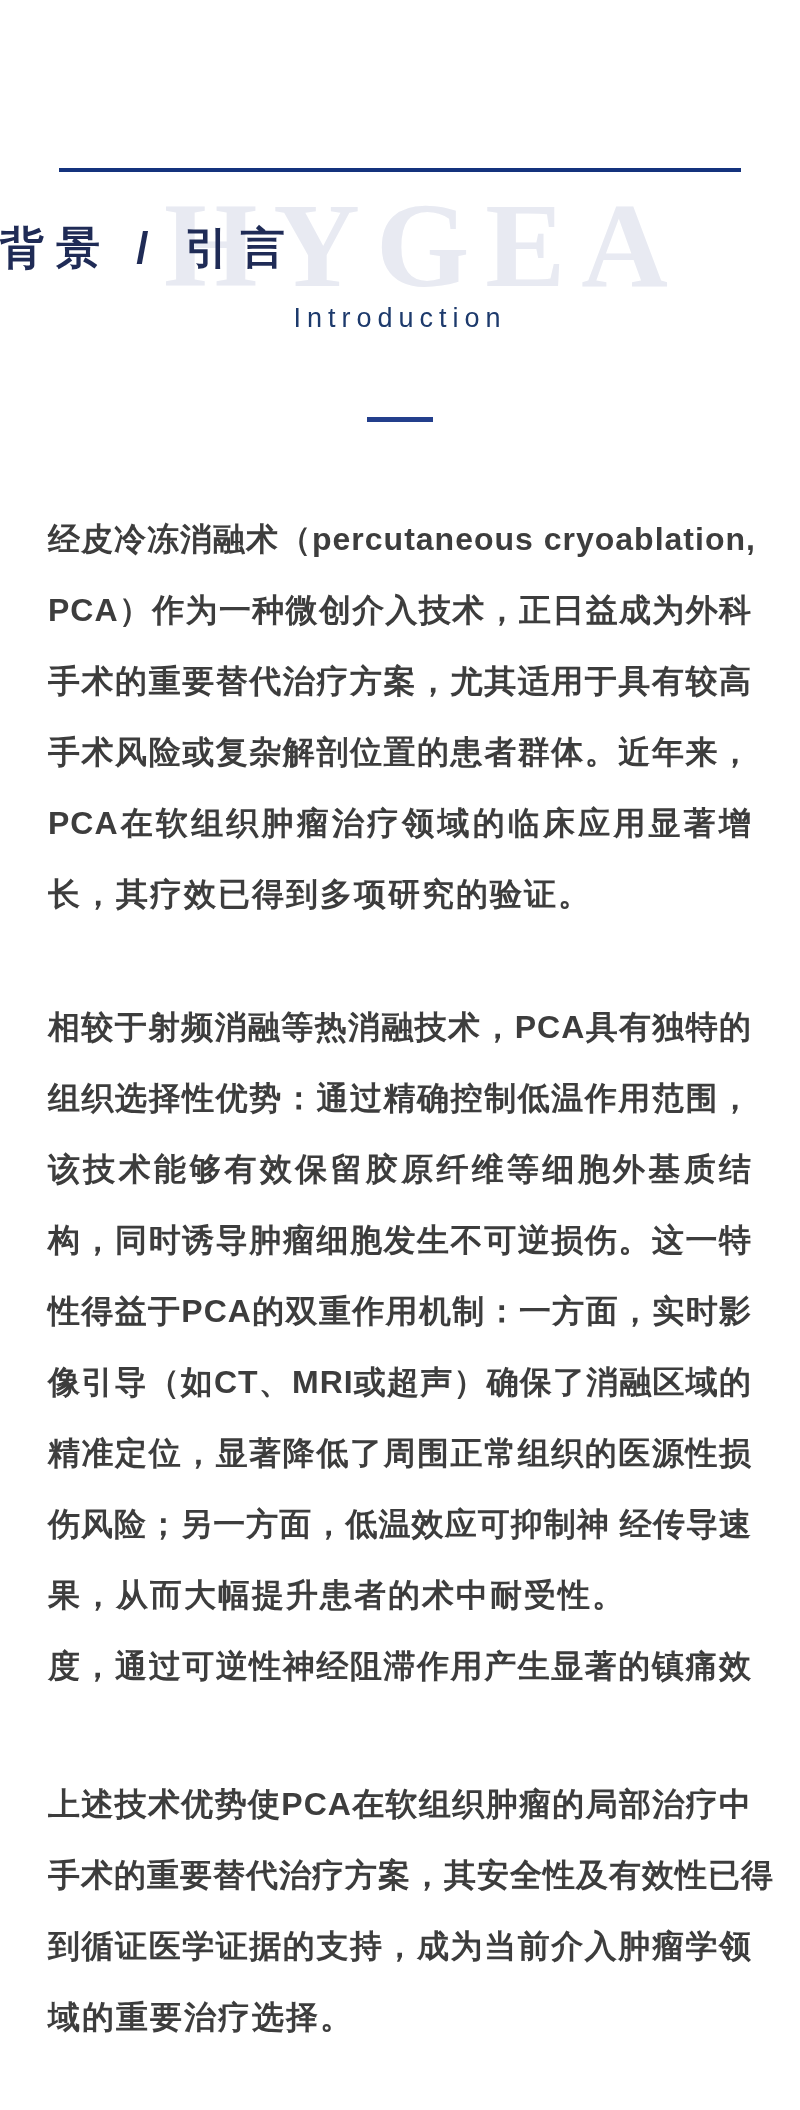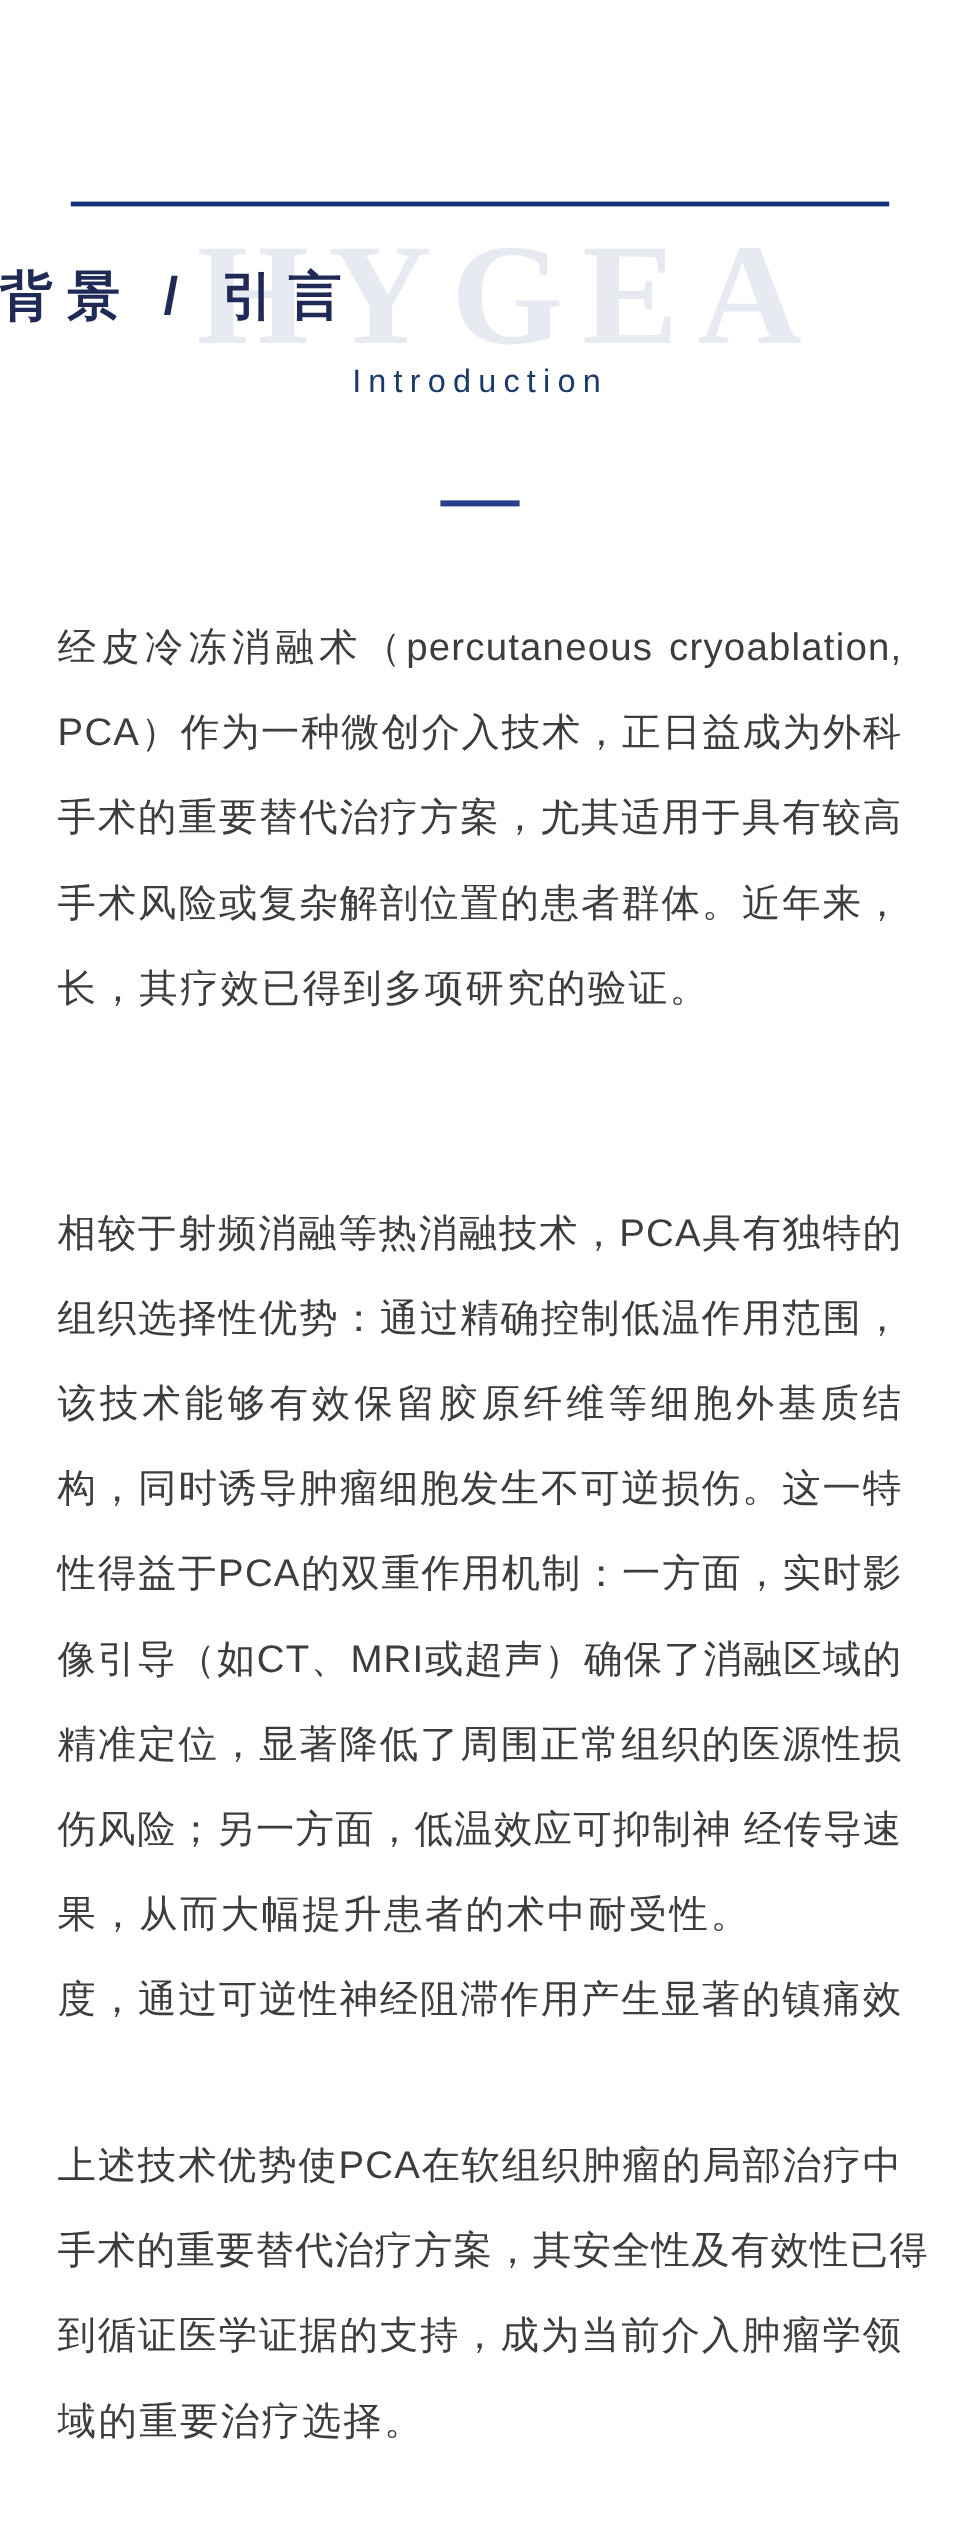--- a/index.html
+++ b/index.html
@@ -63,21 +63,21 @@
     background: #233f8c;
   }
 
   
   .paragraph {
     position: absolute;
     left: 48px;
     width: 704px;
     color: #3d3d3d;
     font-size: 32px;
-    font-weight: 400;
+    font-weight: 700;
   }
   .p1 { top: 504px; }
   .p2 { top: 992px; }
   .p3 { top: 1769px; }
   .line {
     height: 71px;
     line-height: 71px;
     white-space: nowrap;
     text-align: justify;
     text-align-last: justify;
@@ -102,20 +102,21 @@
 
   <div class="section-subtitle">Introduction</div>
 
   <div class="accent-rule"></div>
 
   <div class="paragraph p1">
     <div class="line">经皮冷冻消融术（percutaneous cryoablation,</div>
     <div class="line">PCA）作为一种微创介入技术，正日益成为外科</div>
     <div class="line">手术的重要替代治疗方案，尤其适用于具有较高</div>
     <div class="line">手术风险或复杂解剖位置的患者群体。近年来，</div>
+    <div class="line">PCA在软组织肿瘤治疗领域的临床应用显著增</div>
     <div class="line last">长，其疗效已得到多项研究的验证。</div>
   </div>
 
   <div class="paragraph p2">
     <div class="line">相较于射频消融等热消融技术，PCA具有独特的</div>
     <div class="line">组织选择性优势：通过精确控制低温作用范围，</div>
     <div class="line">该技术能够有效保留胶原纤维等细胞外基质结</div>
     <div class="line">构，同时诱导肿瘤细胞发生不可逆损伤。这一特</div>
     <div class="line">性得益于PCA的双重作用机制：一方面，实时影</div>
     <div class="line">像引导（如CT、MRI或超声）确保了消融区域的</div>

